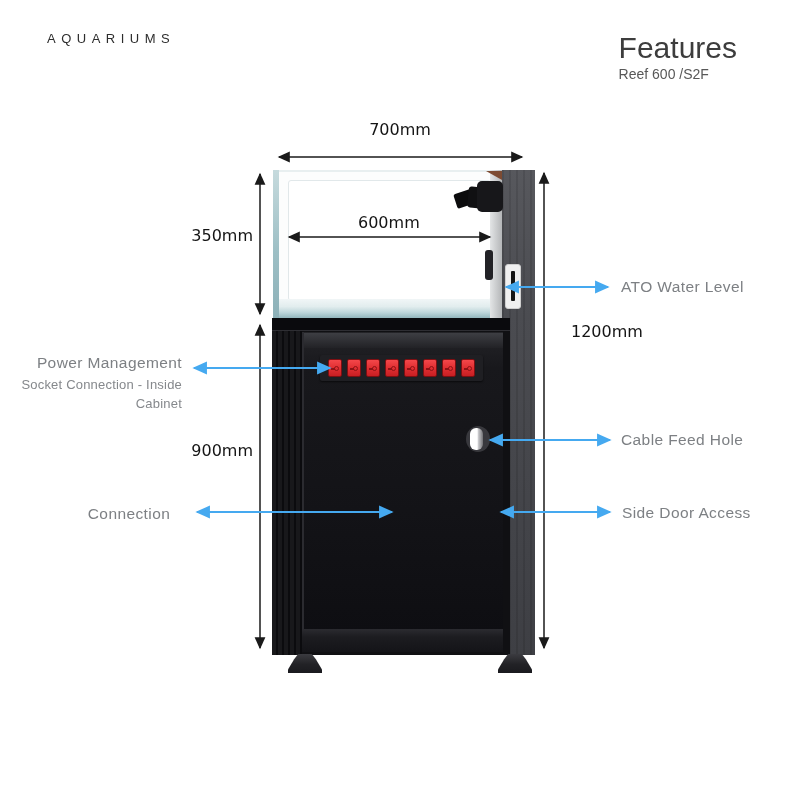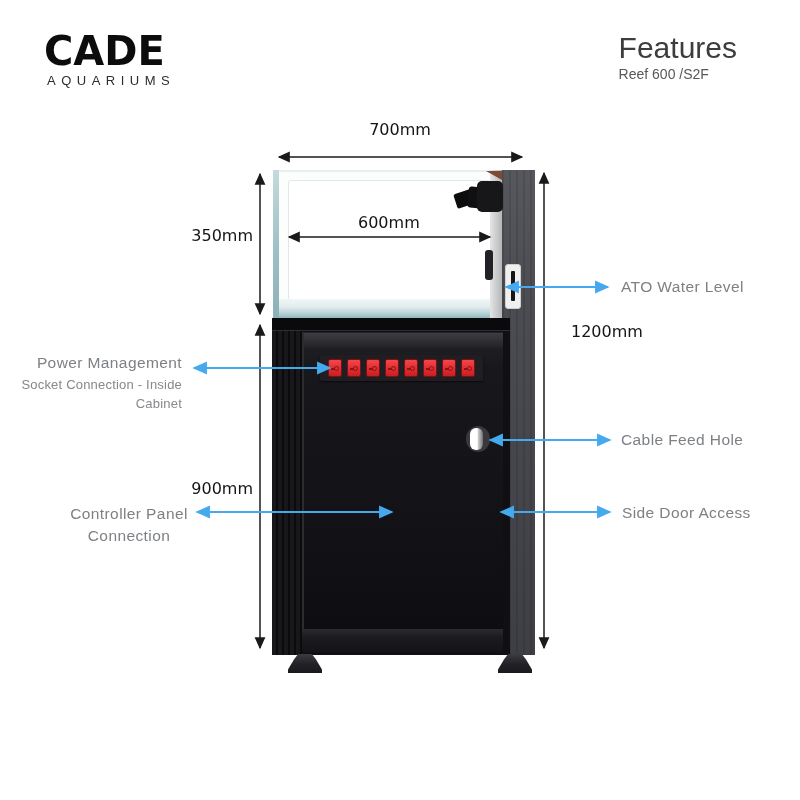--- a/index.html
+++ b/index.html
@@ -71,21 +71,20 @@
   svg.overlay { position:absolute; left:0; top:0; pointer-events:none; }
   .dimline { stroke:#1a1a1a; stroke-width:1.5; }
   .callline { stroke:#45a9f0; stroke-width:1.8; }
 </style>
 </head>
 <body>
 
 <div class="page">
 
   <div class="logo">
-    <div class="brand">CADE</div>
     <div class="tagline">AQUARIUMS</div>
   </div>
   <div class="titleblock">
     <div class="title">Features</div>
     <div class="subtitle">Reef 600 /S2F</div>
   </div>
 
   <div class="tank-shell"></div>
   <div class="tank-inner-line"></div>
   <div class="tank-bottom-glass"></div>
@@ -144,32 +143,31 @@
     <line class="callline" x1="506" y1="287" x2="608" y2="287" marker-start="url(#mB)" marker-end="url(#mB)"></line>
     <line class="callline" x1="194" y1="368" x2="330" y2="368" marker-start="url(#mB)" marker-end="url(#mB)"></line>
     <line class="callline" x1="490" y1="440" x2="610" y2="440" marker-start="url(#mB)" marker-end="url(#mB)"></line>
     <line class="callline" x1="197" y1="512" x2="392" y2="512" marker-start="url(#mB)" marker-end="url(#mB)"></line>
     <line class="callline" x1="501" y1="512" x2="610" y2="512" marker-start="url(#mB)" marker-end="url(#mB)"></line>
   </svg>
 
   <div class="dimlabel" style="left:360px; top:120px; width:80px; text-align:center;">700mm</div>
   <div class="dimlabel" style="left:358px; top:213px; width:80px; text-align:left;">600mm</div>
   <div class="dimlabel" style="left:168px; top:226px; width:85px; text-align:right;">350mm</div>
-  <div class="dimlabel" style="left:168px; top:441px; width:85px; text-align:right;margin-top:38px;">900mm</div>
+  <div class="dimlabel" style="left:168px; top:441px; width:85px; text-align:right;">900mm</div>
   <div class="dimlabel" style="left:556px; top:322px;margin-left:15px;">1200mm</div>
 
   <div class="callout" style="left:621px; top:278px;">ATO Water Level</div>
 
   <div class="callout" style="left:20px; top:353px; width:162px; text-align:right; line-height:19px;">
     <div>Power Management</div>
     <div class="note">Socket Connection - Inside Cabinet</div>
   </div>
 
   <div class="callout" style="left:621px; top:431px;">Cable Feed Hole</div>
 
   <div class="callout" style="left:53px; top:503px; width:152px; text-align:center; line-height:22px;">
-    <div>Controller Panel</div>
     <div>Connection</div>
   </div>
 
   <div class="callout" style="left:622px; top:504px;">Side Door Access</div>
 
 </div>
 
 </body></html>

